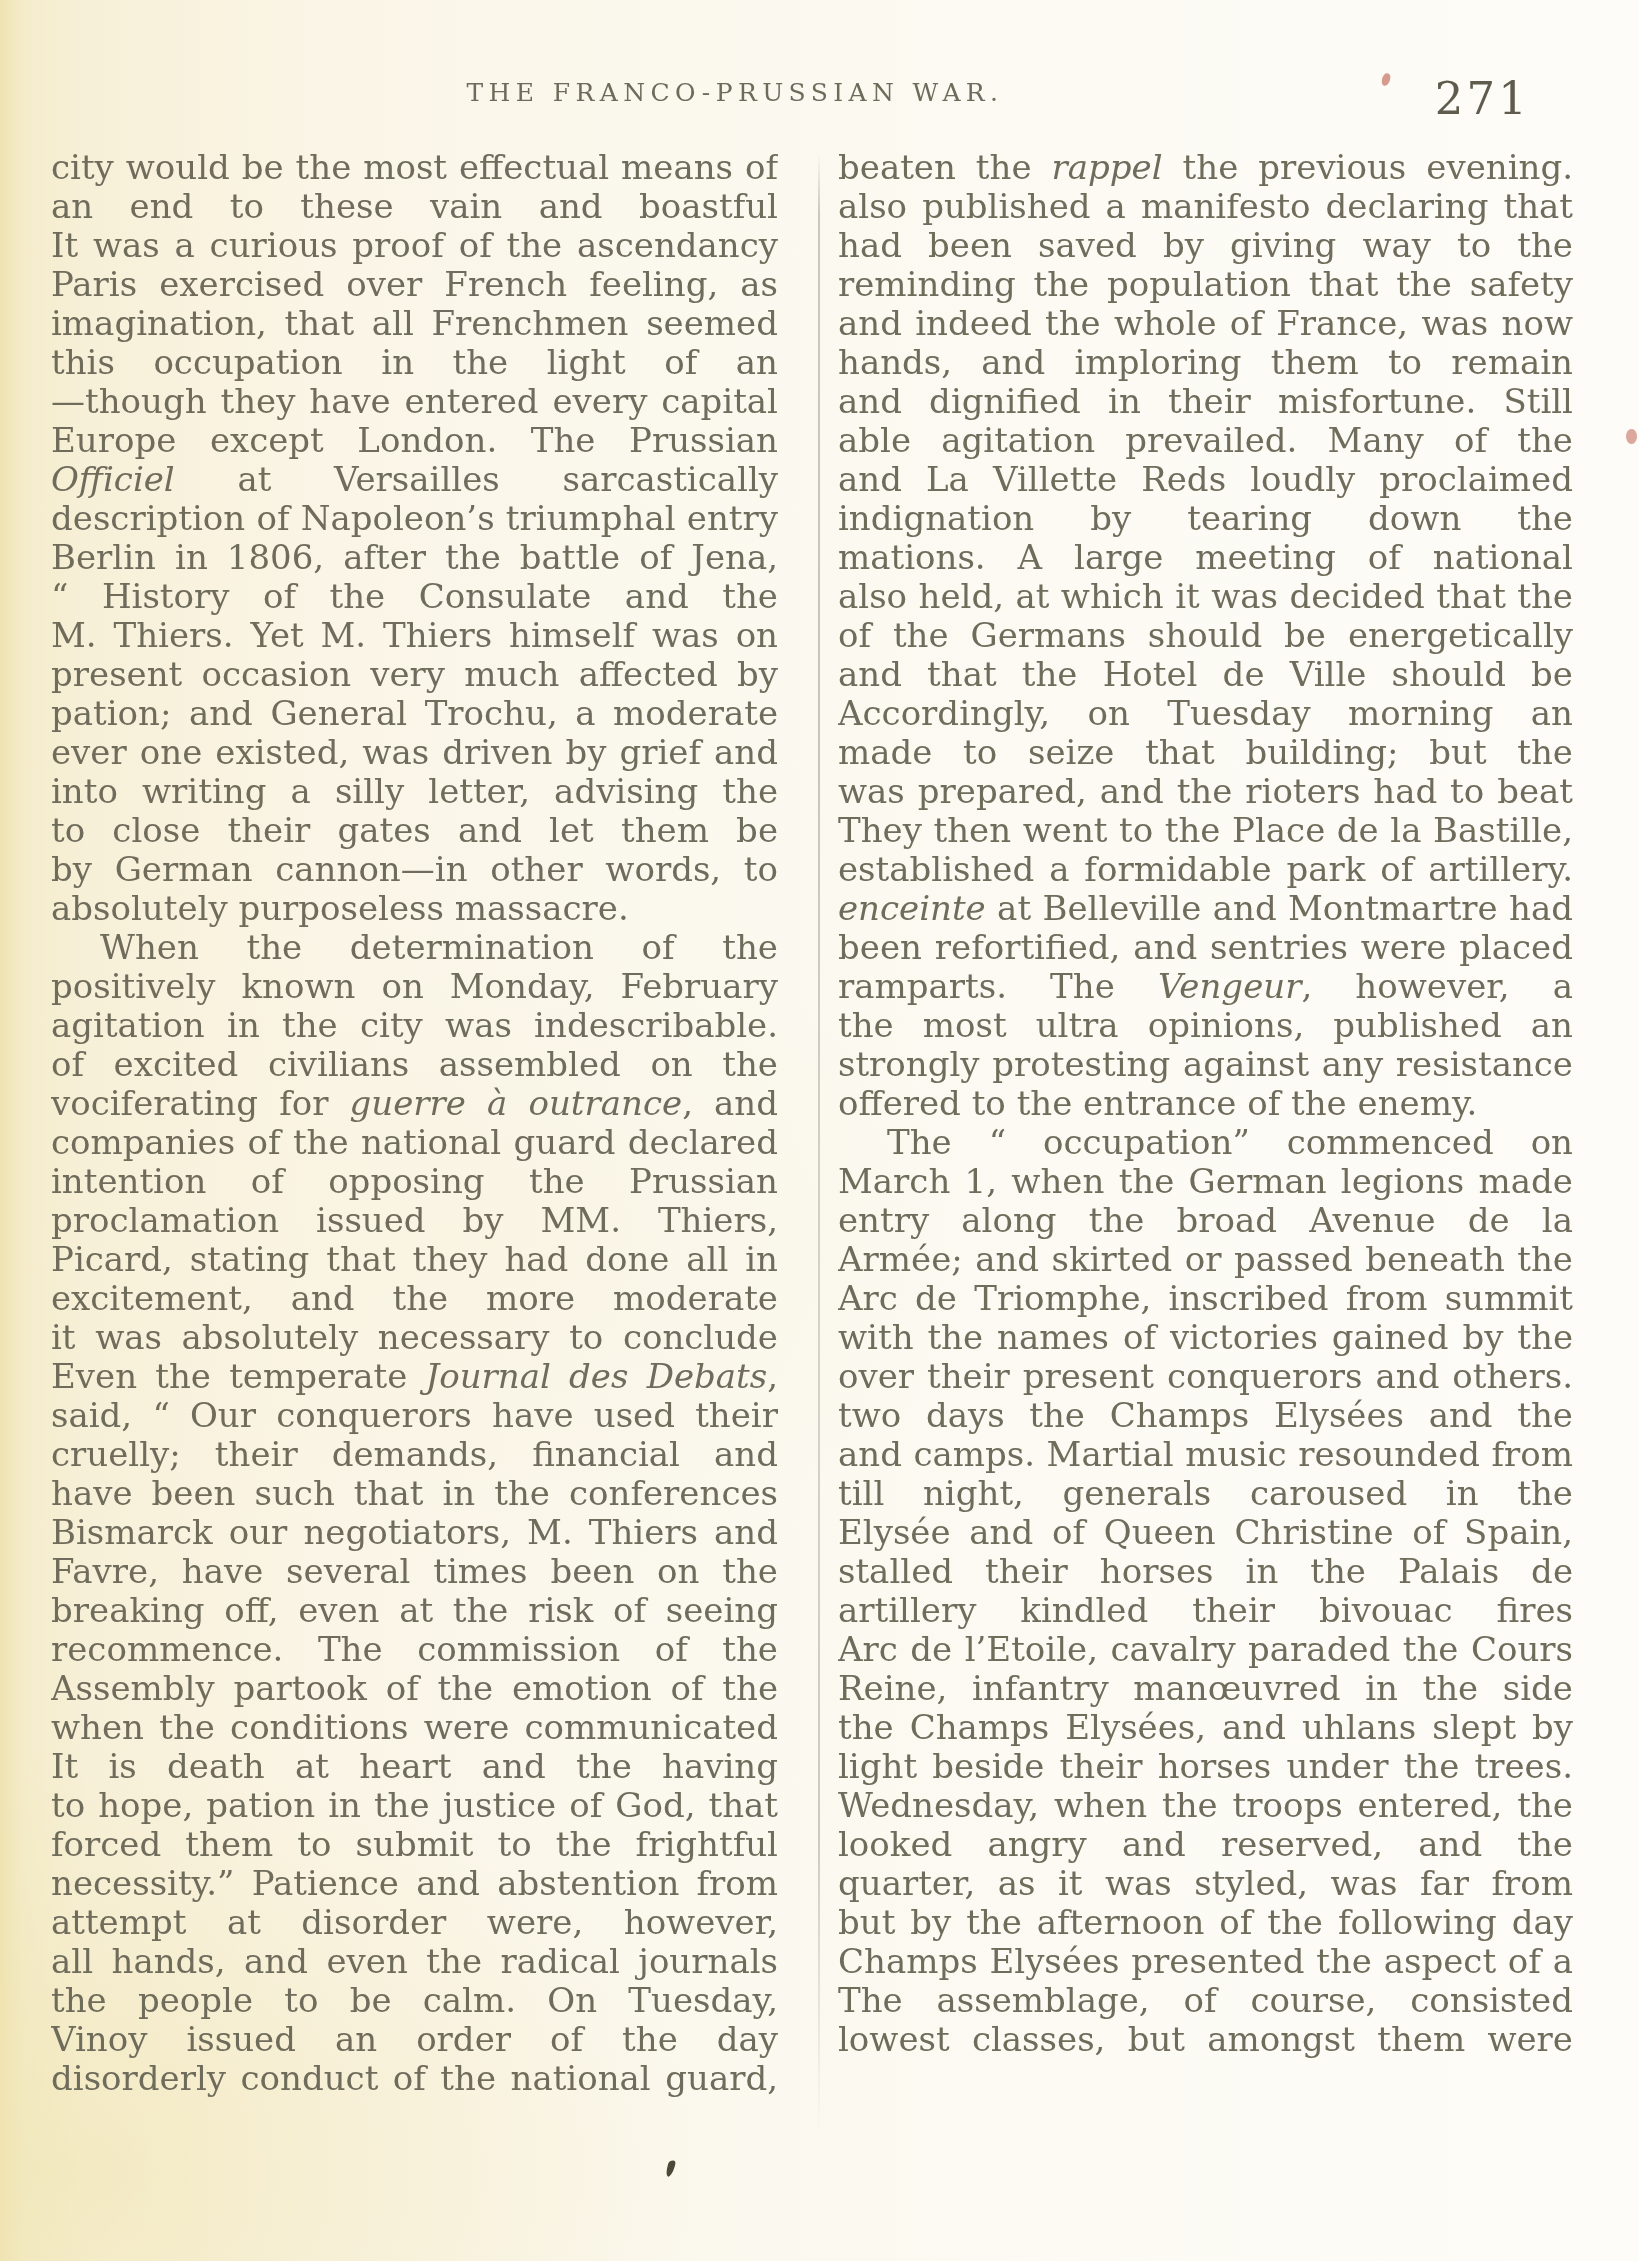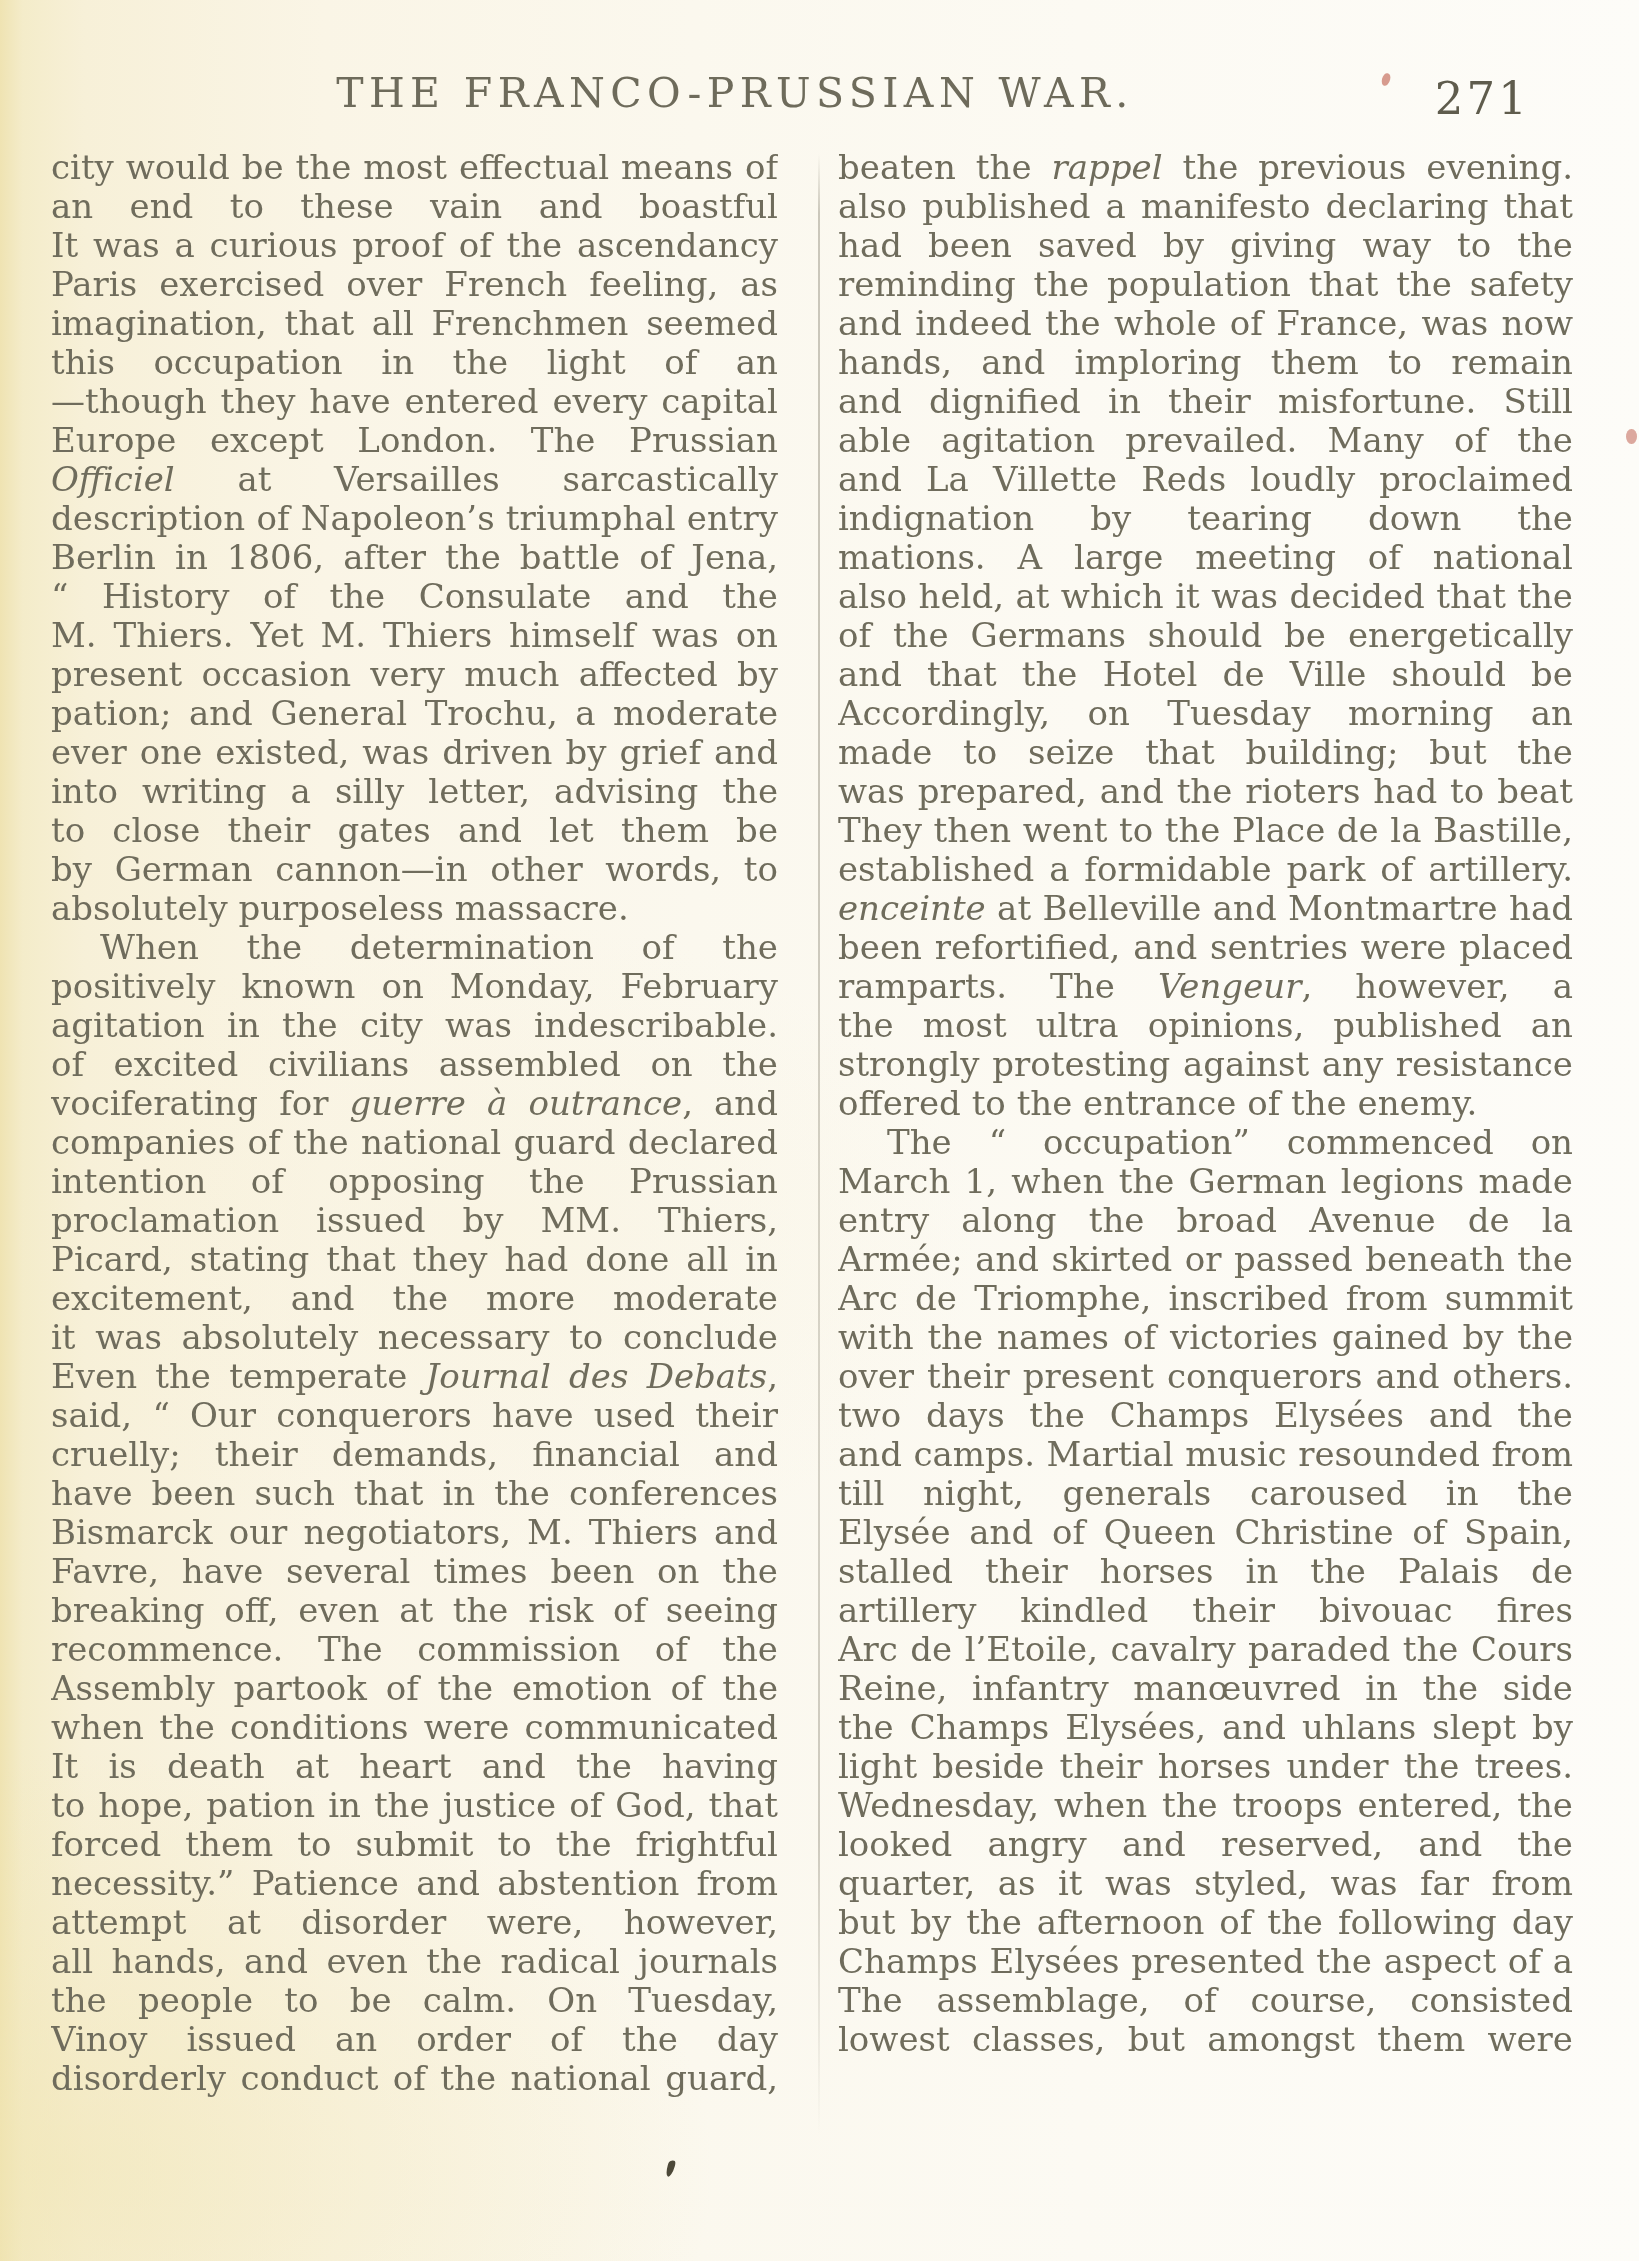--- a/index.html
+++ b/index.html
@@ -10,21 +10,21 @@
     background:
       radial-gradient(1081px 695px at 4% 96%, rgba(240,228,176,.55) 0%, rgba(240,228,176,0) 60%),
       radial-gradient(695px 463px at 30% 55%, rgba(247,240,215,.35) 0%, rgba(247,240,215,0) 70%),
       linear-gradient(90deg,#efe3b2 0px,#f4ecca 23px,#f7f0d8 85px,#faf5e6 324px,#fbf8ee 695px,#fcfaf3 1081px,#fdfcf8 1640px);
     font-family:"DejaVu Serif","Liberation Serif",serif;
     color:#6f6c5c;
   }
   .running-head{
     position:absolute;top:73px;left:0;right:170px;
     text-align:center;
-    font-size:41px;line-height:40px;
+    font-size:25px;line-height:40px;
     letter-spacing:5.4px;
     color:#6e6b5b;
   }
   .page-num{
     position:absolute;top:77px;right:110px;
     font-size:45px;line-height:43px;letter-spacing:3.1px;
     color:#5f5c4d;
   }
   .col{
     position:absolute;top:148px;

